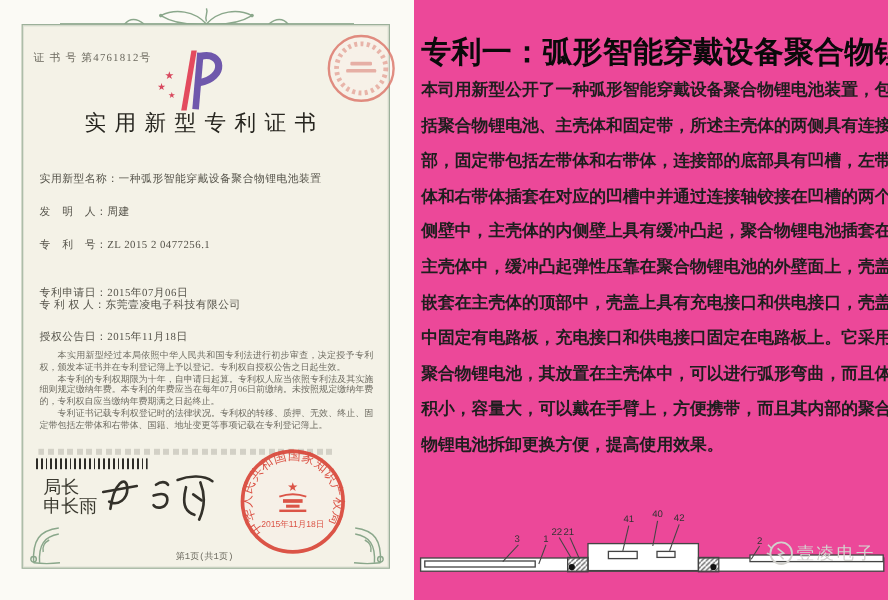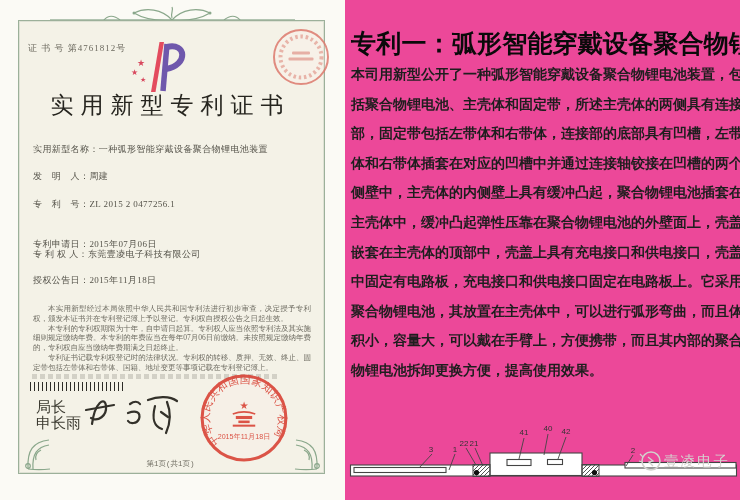--- a/index.html
+++ b/index.html
@@ -6,24 +6,24 @@
   body{width:740px;height:500px;background:#ffffff;font-family:"Liberation Sans","DejaVu Sans",sans-serif;overflow:hidden;}
   #stage{position:relative;width:740px;height:500px;background:#ec4899;}
 
   
   .cert-pane{position:absolute;left:0;top:0;width:345px;height:500px;background:#fbfaf5;}
   .cert-border{position:absolute;left:18px;top:20px;width:305px;height:452px;border:1.5px solid #9cb09a;background:#f4f2e7;box-shadow:inset 0 0 0 1px rgba(155,176,154,0.25);}
   .garland{position:absolute;left:50px;top:5px;width:245px;height:30px;}
   .cert-no{position:absolute;left:28px;top:42px;font-family:"Liberation Serif","DejaVu Serif",serif;font-size:9px;color:#6b695e;letter-spacing:1px;}
   .logo{position:absolute;left:131px;top:40px;width:66px;height:54px;}
   .agency-seal{position:absolute;left:271px;top:27px;width:60px;height:60px;opacity:.85;}
-  .cert-title{position:absolute;left:18px;top:90px;width:305px;text-align:center;font-family:"Liberation Serif","DejaVu Serif",serif;font-size:23px;letter-spacing:7px;color:#26251f;}
+  .cert-title{position:absolute;left:18px;top:90px;width:305px;text-align:center;font-family:"Liberation Serif","DejaVu Serif",serif;font-size:18px;letter-spacing:7px;color:#26251f;}
   .cert-field{position:absolute;left:33px;font-family:"Liberation Serif","DejaVu Serif",serif;font-size:9px;color:#55534a;letter-spacing:.4px;white-space:nowrap;}
   .f0{top:143px}.f1{top:170px}.f2{top:198px}.f3{top:238px}.f4{top:248px}.f5{top:274px}
-  .cert-paras{position:absolute;left:33px;top:304px;width:278px;font-family:"Liberation Serif","DejaVu Serif",serif;font-size:7.5px;line-height:9.8px;color:#6e6c62;text-align:justify;}
+  .cert-paras{position:absolute;left:33px;top:291px;width:278px;font-family:"Liberation Serif","DejaVu Serif",serif;font-size:7.5px;line-height:9.8px;color:#6e6c62;text-align:justify;}
   .cert-paras p{margin:0;text-indent:2em;}
   .blur-line{position:absolute;left:32px;top:374px;width:245px;height:5px;opacity:.45;background:repeating-linear-gradient(90deg,#aaa89e 0 5px,transparent 5px 8px);}
   .barcode{position:absolute;left:30px;top:382px;width:93px;height:9px;background:repeating-linear-gradient(90deg,#2d2c27 0 1.5px,#f4f2e7 1.5px 4px);}
   .director{position:absolute;left:36px;top:399px;font-family:"Liberation Serif","DejaVu Serif",serif;font-size:15px;line-height:16px;color:#3a392f;}
   .signature{position:absolute;left:78px;top:388px;width:105px;height:50px;}
   .big-seal{position:absolute;left:198px;top:372px;width:92px;height:92px;opacity:.92;}
   .cert-footer{position:absolute;left:18px;top:459px;width:305px;text-align:center;font-family:Liberation Mono, monospace;font-size:7.5px;color:#6f6d62;}
   .corner{position:absolute;width:30px;height:33px;}
   .corner.bl{left:21px;top:438px;}
   .corner.br{left:294px;top:438px;transform:scaleX(-1);}

